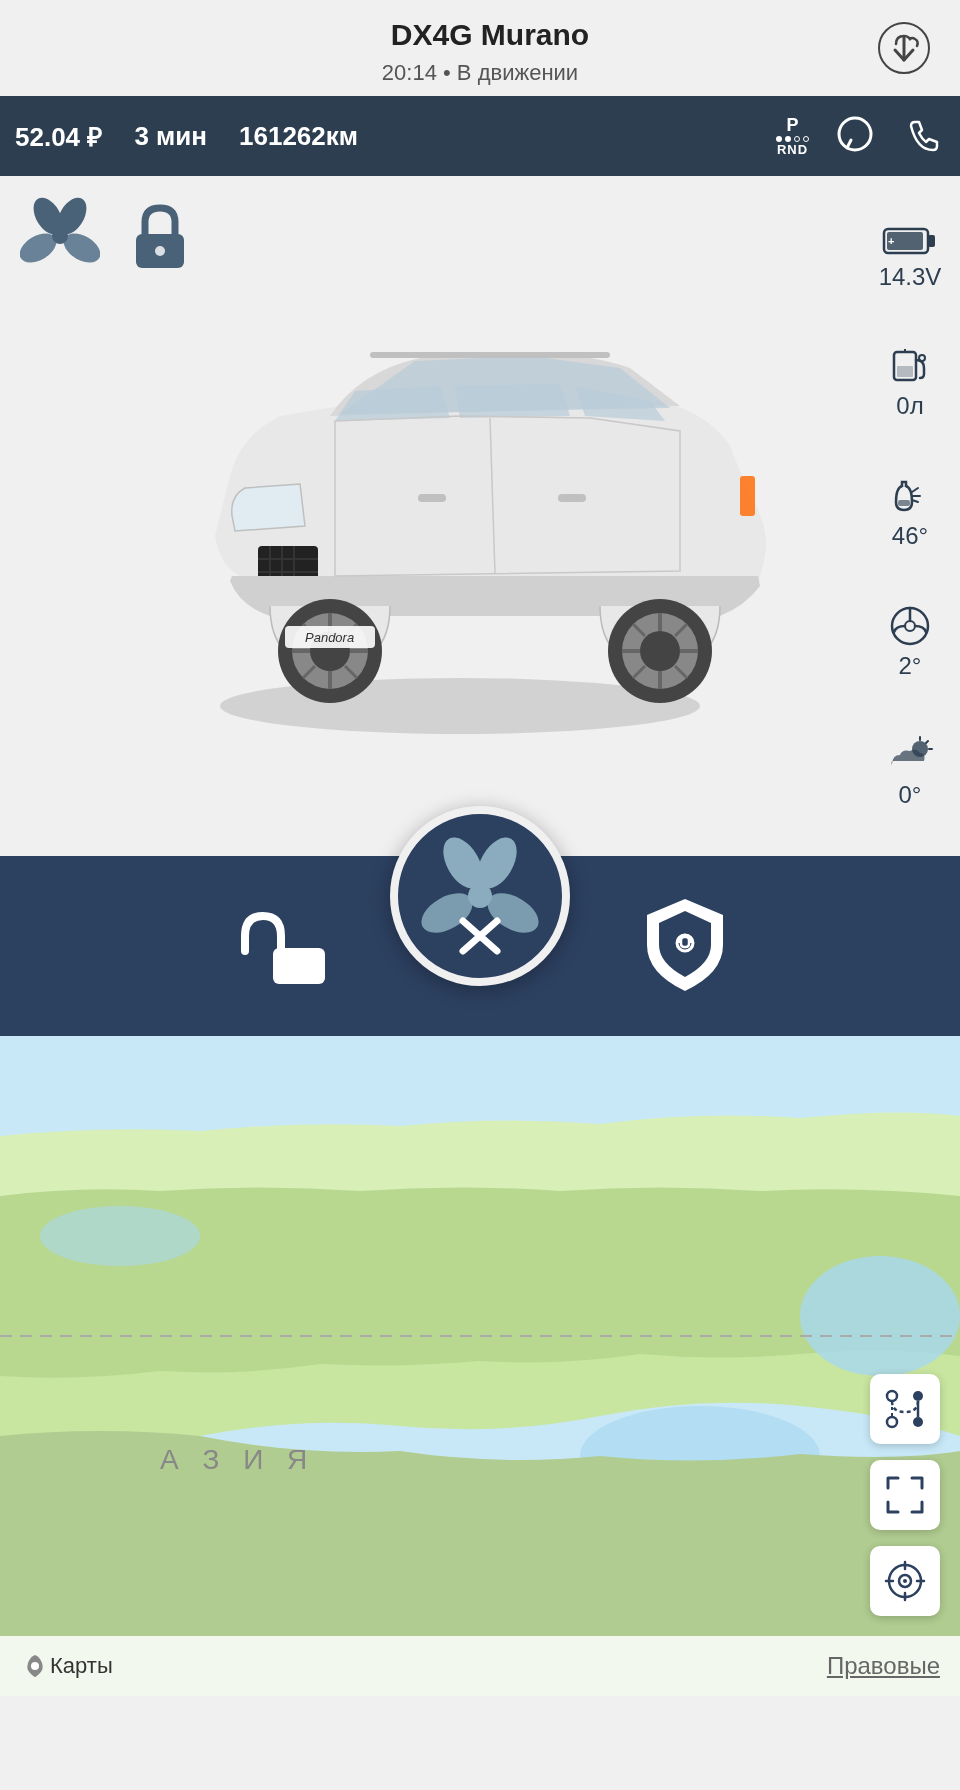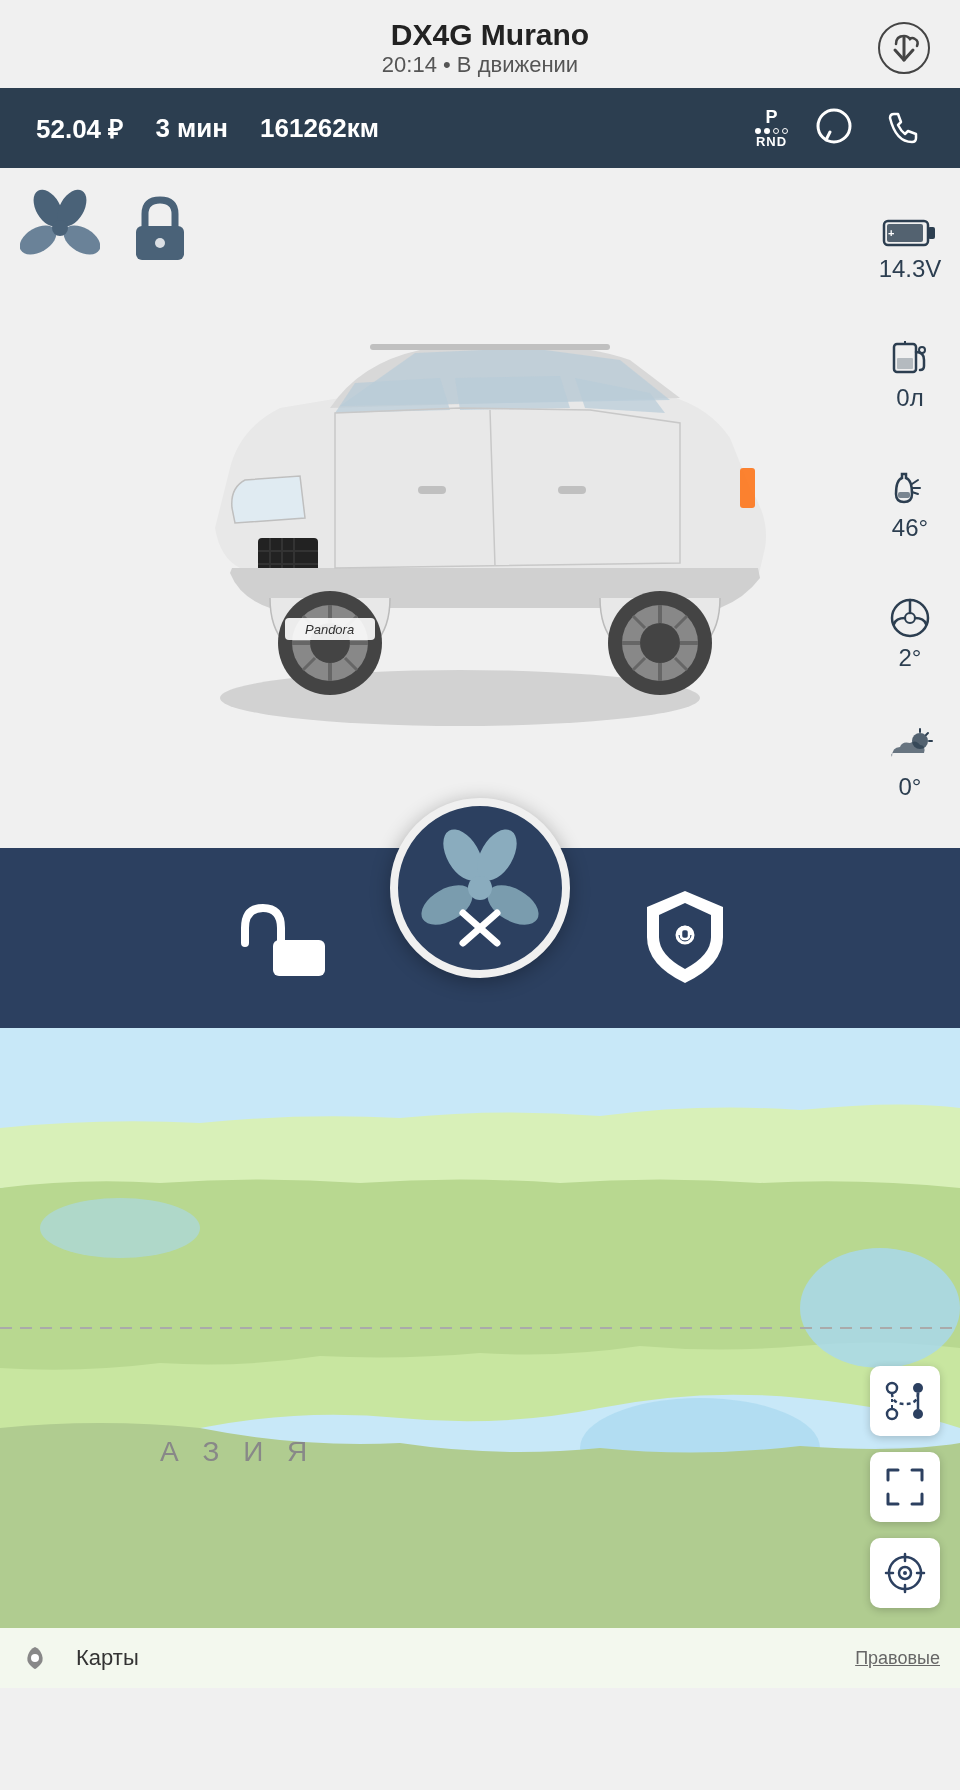--- a/index.html
+++ b/index.html
@@ -22,37 +22,37 @@
     }
     .header-title {
       font-size: 30px;
       font-weight: 600;
       color: #222;
       padding-left: 20px;
     }
     .header-subtitle {
       font-size: 22px;
       color: #555;
-      margin-top: 0;
+      margin-top: 8px;
       text-align: center;
     }
     .cloud-icon {
       position: absolute;
       right: 30px;
       top: 22px;
       width: 52px;
       height: 52px;
     }
 
     
     .status-bar {
       background: #2c3e50;
       display: flex;
       align-items: center;
-      padding: 0 36px;
+      padding: 0 15px;
       height: 80px;
     }
     .status-item {
       color: white;
       font-size: 26px;
       font-weight: 600;
       margin-right: 32px;
     }
     .status-icons {
       margin-left: auto;
@@ -215,21 +215,21 @@
       height: 60px;
       background: rgba(255,255,255,0.85);
       display: flex;
       align-items: center;
       justify-content: space-between;
       padding: 0 20px;
     }
     .apple-maps-logo {
       display: flex;
       align-items: center;
-      gap: 26px;
+      gap: 0;
       font-size: 22px;
       color: #333;
     }
 
     
     svg { display: block; }
 
     
     .fan-icon-container {
       width: 80px;
@@ -546,15 +546,15 @@
   </div>
 
   <div class="map-footer">
     <div class="apple-maps-logo">
       <svg width="30" height="30" viewBox="0 0 30 30" fill="none">
         <path d="M15 4 Q10 6 8 12 Q6 18 10 22 Q14 26 15 26 Q16 26 20 22 Q24 18 22 12 Q20 6 15 4Z" fill="#888"></path>
         <circle cx="15" cy="15" r="4" fill="white"></circle>
       </svg>
       <span>Карты</span>
     </div>
-    <span style="color:#666;font-size:18px;text-decoration:underline;cursor:pointer;">Правовые</span>
+    <span style="color:#666;font-size:24px;text-decoration:underline;cursor:pointer;">Правовые</span>
   </div>
 </div>
 
 </body></html>

